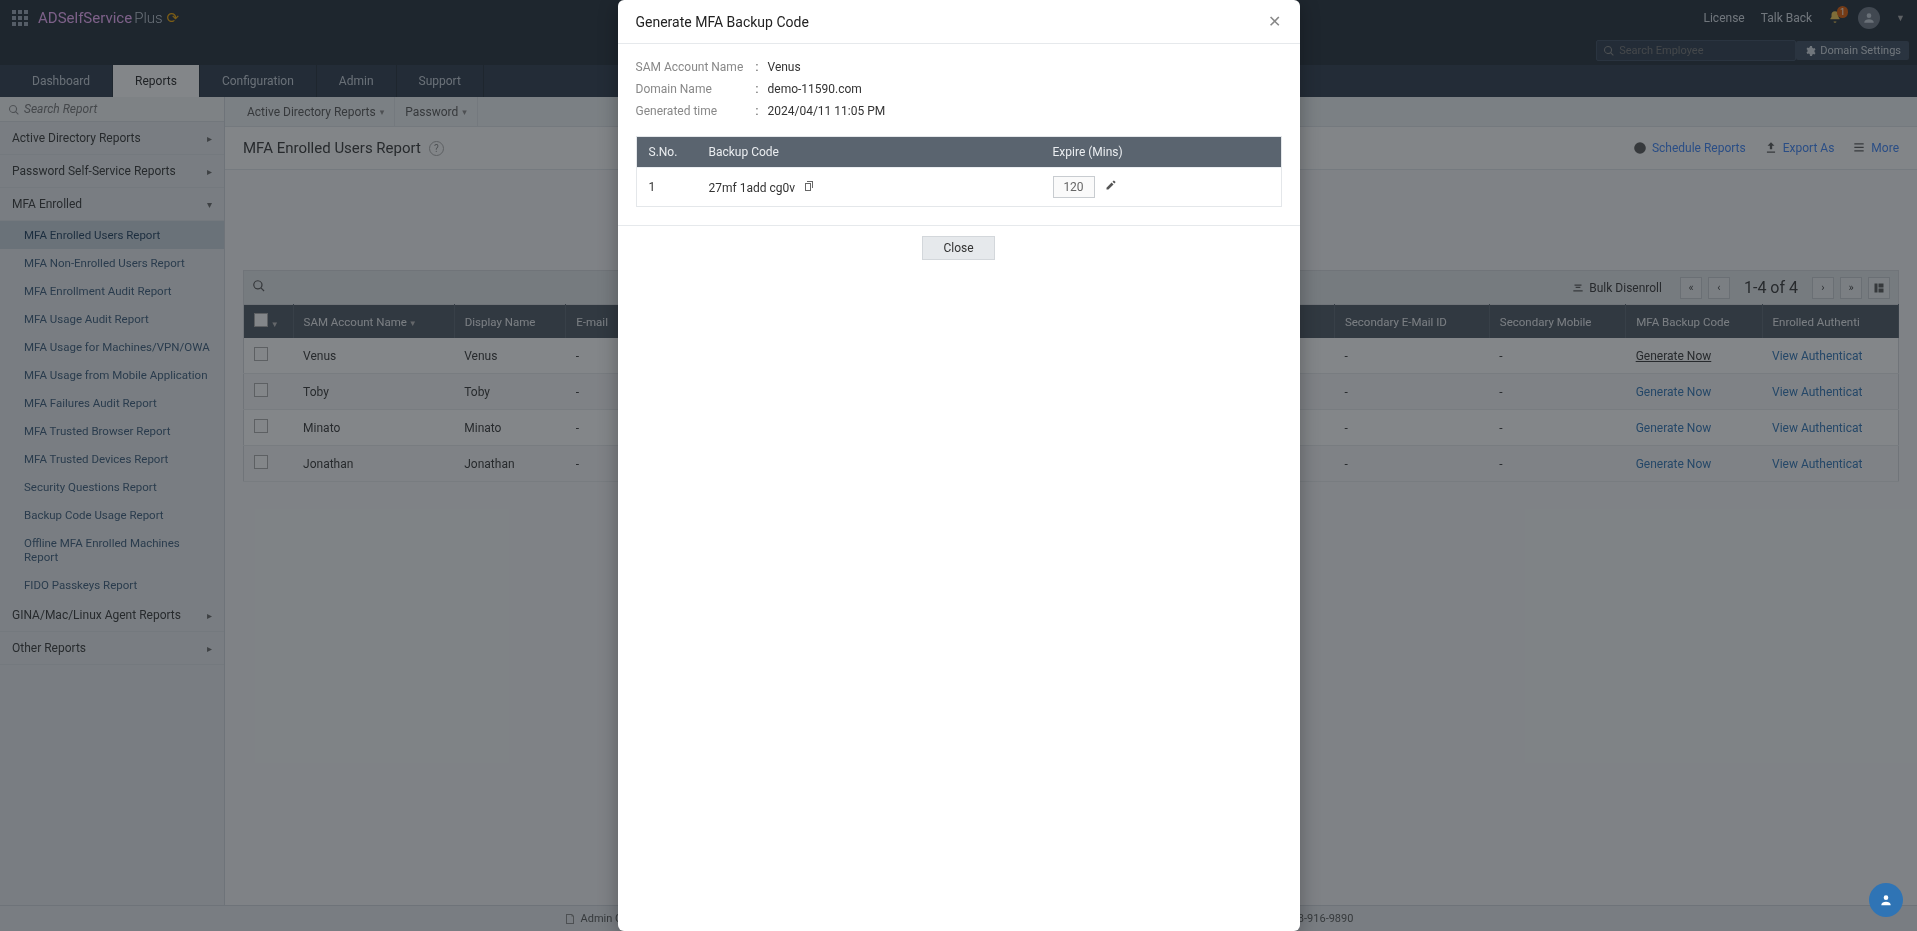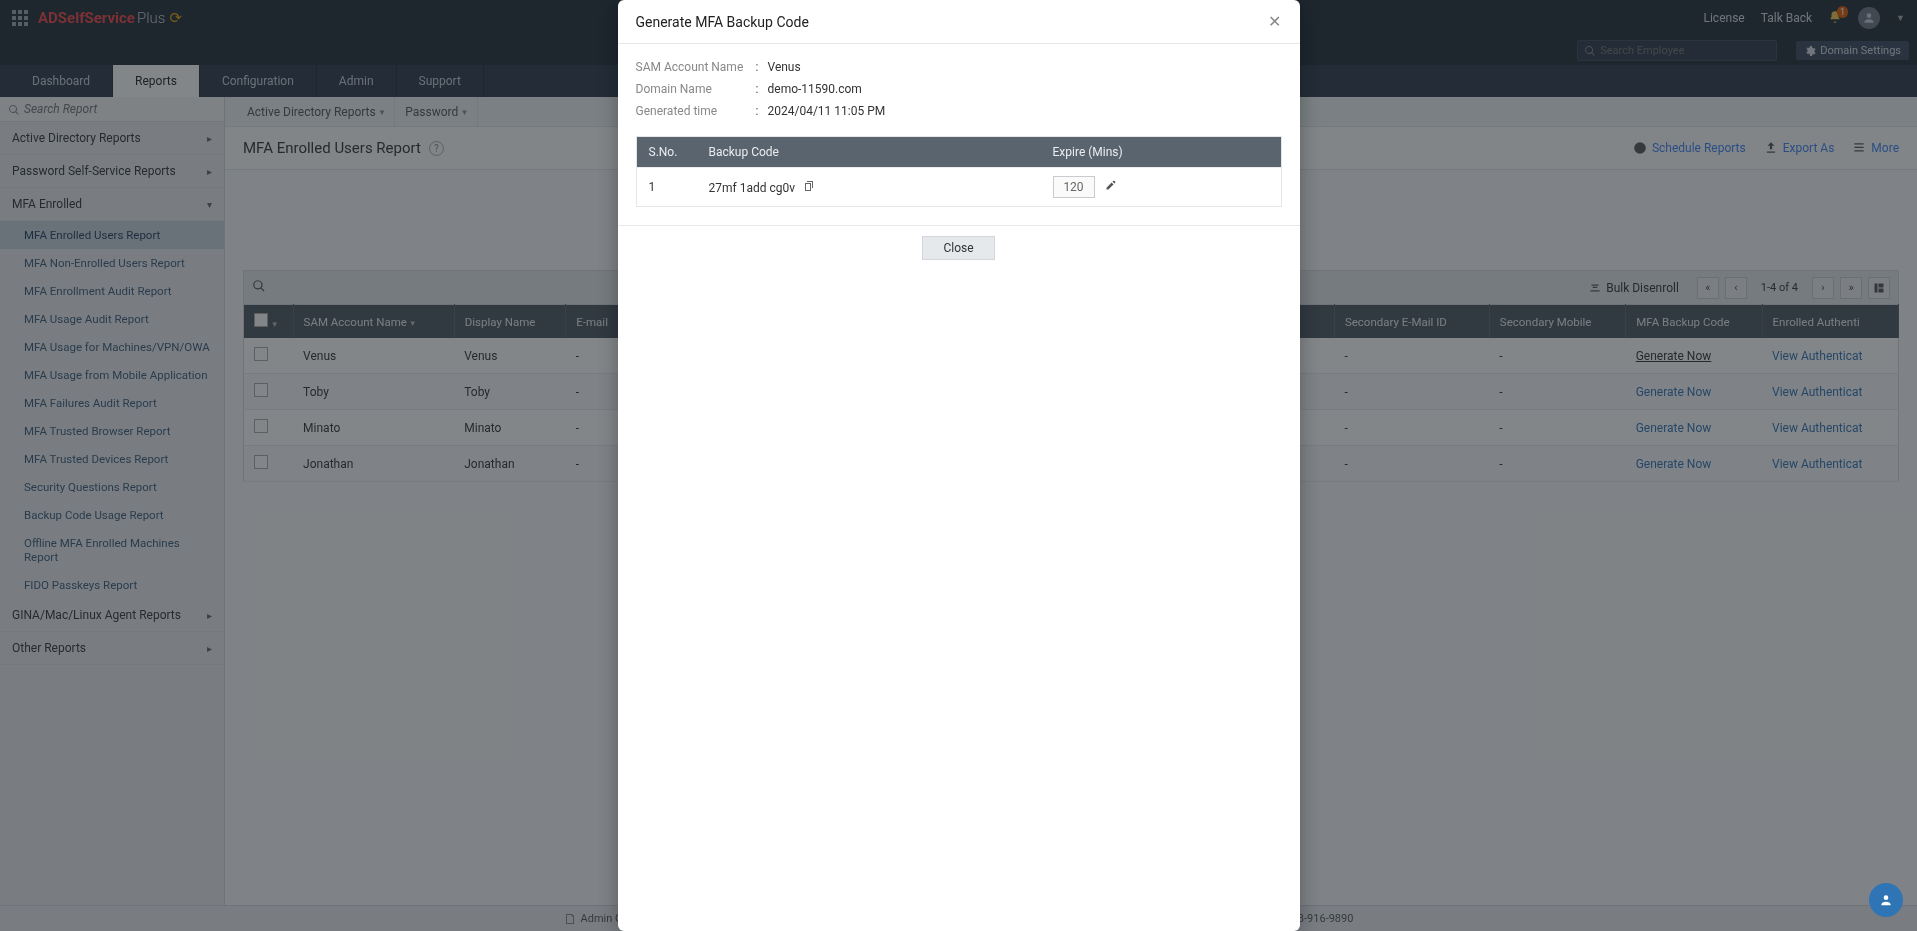--- a/index.html
+++ b/index.html
@@ -4,34 +4,34 @@
 <style>
 * { margin:0; padding:0; box-sizing:border-box; font-family:-apple-system,BlinkMacSystemFont,"Segoe UI",Roboto,Arial,sans-serif; }
 body { background:#f5f5f5; font-size:12px; color:#333; overflow:hidden; }
 #app { width:1917px; height:931px; position:relative; }
 
 
 .topbar { background:#1f2a37; height:36px; display:flex; align-items:center; padding:0 12px; color:#d6dce2; }
 .app-icon-grid { display:grid; grid-template-columns:repeat(3,4px); grid-template-rows:repeat(3,4px); gap:2px; margin-right:10px; cursor:pointer;}
 .app-icon-grid span { background:#9aa5b3; width:4px; height:4px; }
 .brand { font-size:15px; }
-.brand .bold { font-weight:700; color:#ef4444; }
+.brand .bold { font-weight:400; color:#f0abfc; }
 .brand .light { font-weight:300; color:#c6ced8; margin-left:2px;}
 .brand .swirl { color:#f0a500; margin-left:4px; }
 .topbar .spacer { flex:1; }
 .top-links { display:flex; align-items:center; gap:16px; }
 .top-links a { color:#d6dce2; text-decoration:none; font-size:12px; cursor:pointer;}
 .bell { position:relative; cursor:pointer; }
 .bell svg { fill:#f5c84c; }
 .bell .badge { position:absolute; top:-4px; right:-6px; background:#e05a00; color:#fff; font-size:9px; border-radius:7px; padding:0 3px; line-height:12px; }
 .avatar { width:22px;height:22px;border-radius:50%;background:#6d7784;display:flex;align-items:center;justify-content:center;cursor:pointer;}
 .avatar svg { fill:#c8d0da; }
 
 
-.secondrow { background:#1f2a37; height:29px; display:flex; align-items:center; justify-content:flex-end; padding:0 8px; gap:19px;}
+.secondrow { background:#1f2a37; height:29px; display:flex; align-items:center; justify-content:flex-end; padding:0 8px; gap:0;}
 .search-emp { background:#2b394a; border:1px solid #3a4a5d; border-radius:2px; display:flex; align-items:center; width:200px; height:21px; padding:0 6px;}
 .search-emp input { background:transparent; border:none; outline:none; color:#d6dce2; font-size:11px; width:100%; }
 .search-emp svg { fill:#888; margin-right:4px; flex-shrink:0;}
 .domain-settings { background:#3a4a5d; color:#d6dce2; font-size:11px; padding:3px 8px; border-radius:2px; display:flex; align-items:center; gap:4px; cursor:pointer;}
 .domain-settings svg { fill:#d6dce2; }
 
 
 .navtabs { background:#2b394a; height:32px; display:flex; padding-left:10px; }
 .navtabs .tab { color:#c6ced8; padding:0 22px; display:flex; align-items:center; font-size:12px; cursor:pointer; border-right:1px solid #1f2a37;}
 .navtabs .tab.active { background:#fff; color:#222; }
@@ -58,21 +58,21 @@
 .title-actions .act { display:flex; align-items:center; gap:5px; color:#3b82f6; font-size:12px; cursor:pointer;}
 .title-actions svg { fill:#555; }
 
 .report-area { padding:100px 18px 10px 18px; flex:1; overflow:auto; }
 
 .tablebar { background:#e3e6e9; height:34px; display:flex; align-items:center; padding:0 8px; border:1px solid #d4d8dc; border-bottom:none;}
 .tablebar .srch { cursor:pointer; }
 .tablebar .right { margin-left:auto; display:flex; align-items:center; gap:6px; font-size:12px; color:#333;}
 .bulk-dis { display:flex; align-items:center; gap:4px; cursor:pointer; margin-right:12px;}
 .pager-btn { width:22px;height:22px;border:1px solid #c8ccd0;background:#edf0f2;display:flex;align-items:center;justify-content:center;cursor:pointer;font-size:11px;color:#444;}
-.range { font-size:11px; padding:0 8px;}
+.range { font-size:16px; padding:0 8px;}
 
 table.data { width:100%; border-collapse:collapse; border:1px solid #d4d8dc; background:#fff; table-layout:fixed;}
 table.data th { background:#4b5560; color:#eaedf0; font-weight:400; font-size:11.5px; text-align:left; padding:8px 10px; border-right:1px solid #5a646f; white-space:nowrap; overflow:hidden;}
 table.data th.sorted::after { content:" ▼"; font-size:8px; color:#bbb;}
 table.data td { padding:9px 10px; font-size:12px; color:#333; border-bottom:1px solid #e6e9ec; white-space:nowrap; overflow:hidden; text-overflow:ellipsis;}
 table.data tr:nth-child(even) td { background:#f6f7f8; }
 .chk { width:14px;height:14px;border:1px solid #aaa;background:#fff;display:inline-block;cursor:pointer;}
 .linkcell { color:#2f74b5; cursor:pointer; }
 .linkcell.underline { text-decoration:underline; color:#333;}
 

